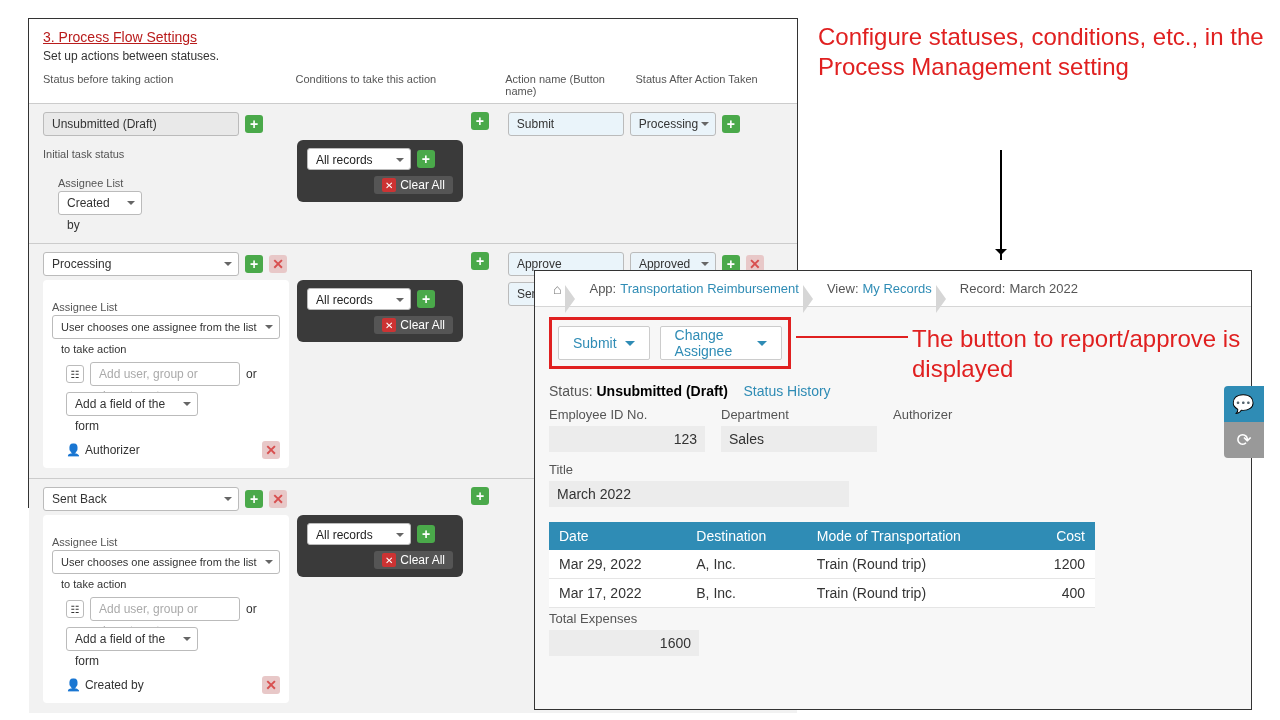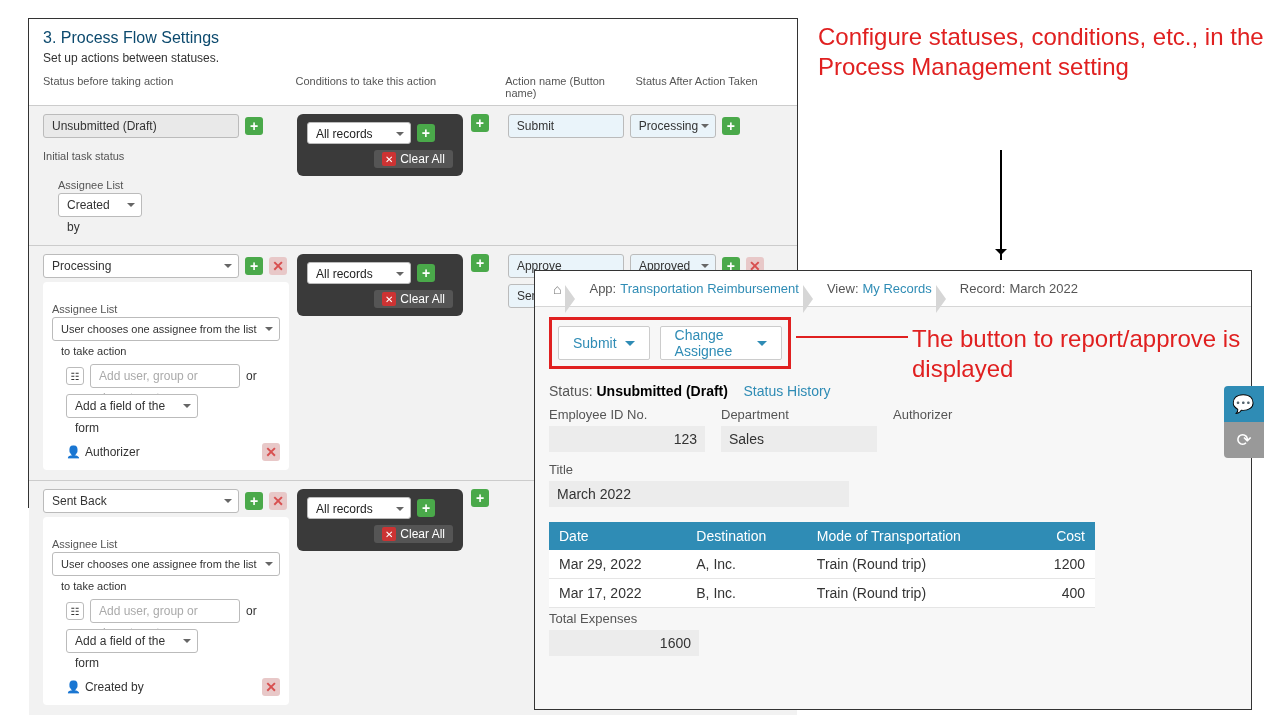--- a/index.html
+++ b/index.html
@@ -15,21 +15,21 @@
     overflow: hidden;
   }
   .panel {
     position: absolute;
     border: 1px solid #333;
     background: #fff;
   }
   
   .settings { left: 28px; top: 18px; width: 770px; height: 490px; }
   .settings-header {
-    color: #0c4a6e; font-size: 16px; padding: 10px 14px 4px;
+    color: #b91c1c; font-size: 14px; padding: 10px 14px 4px; text-decoration: underline;
   }
   .settings-sub {
     padding: 0 14px 8px; font-size: 12px; color: #333;
   }
   .col-headers {
     display: flex; padding: 0 10px 4px; color: #555; font-size: 11px;
   }
   .col-headers > div { padding: 2px 4px; }
   .col-status { width: 260px; }
   .col-cond   { width: 180px; }
@@ -64,21 +64,21 @@
     display: inline-flex; align-items:center; justify-content:center;
     width: 18px; height: 18px; border-radius: 3px; color:#fff; font-weight:bold;
     font-size: 14px; line-height: 14px; vertical-align: middle;
   }
   .btn-add { background:#4aa94a; }
   .btn-del { background:#d84f4f; }
   .btn-del.pale { background:#e8c8c8; color:#d84f4f; }
 
   .cond-box {
     background: #3a3a3a; border-radius: 6px; padding: 8px 10px 8px;
-    color: #fff; width: 166px;
+    color: #fff; width: 166px; margin-top: 28px;
   }
   .cond-box .row1 { display:flex; gap:6px; align-items:center; }
   .cond-box .sel { height:22px; color:#222; }
   .cond-box .clear {
     margin-top:6px; display:inline-flex; align-items:center; gap:4px;
     background:#555; border-radius:3px; padding:2px 8px; font-size:12px; float:right;
   }
   .cond-box .clear .x { background:#c33; width:14px; height:14px; border-radius:2px;
     display:inline-flex; align-items:center; justify-content:center; font-size:10px;}
   .cond-outer { display:flex; gap:8px; align-items:flex-start; }

